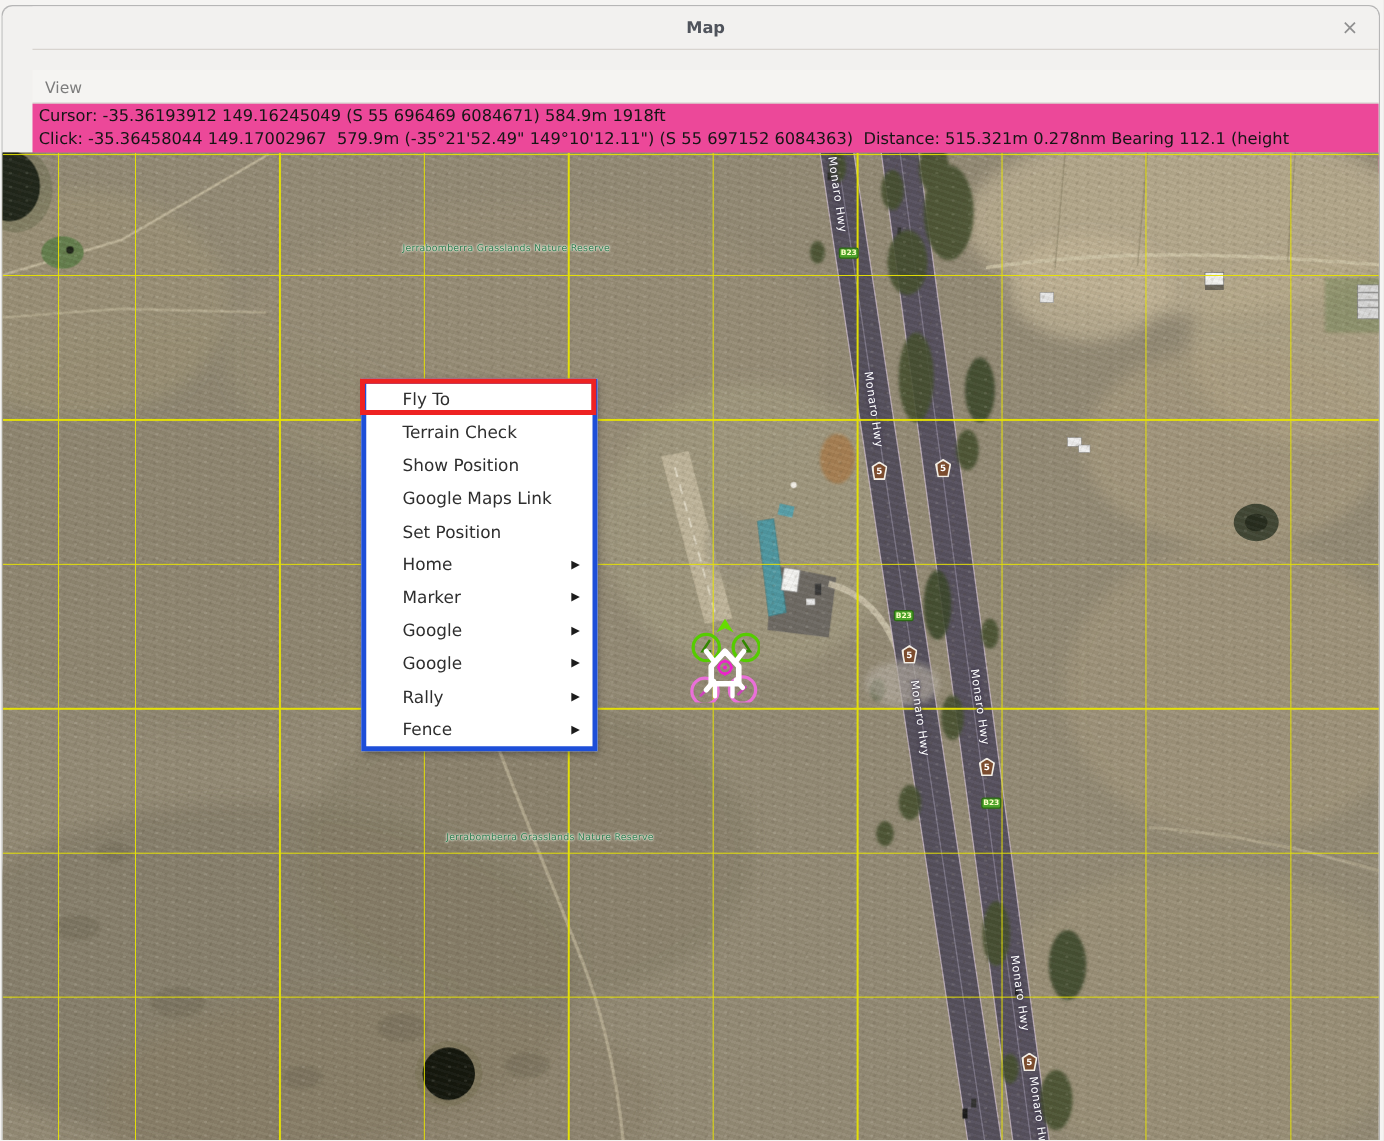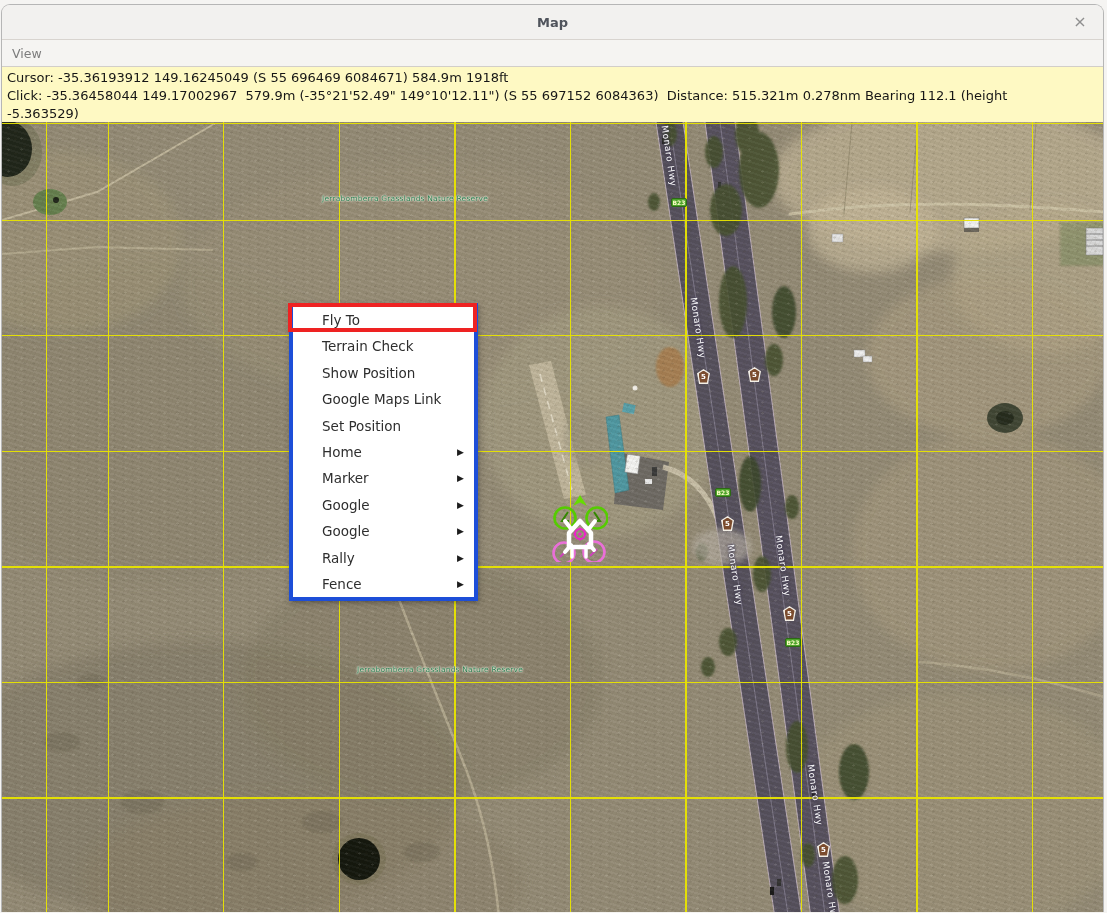--- a/index.html
+++ b/index.html
@@ -1,31 +1,31 @@
 <!DOCTYPE html>
 <html><head>
 <meta charset="utf-8">
 <style>
   html,body{margin:0;padding:0;width:1107px;height:913px;overflow:hidden;
     font-family:"DejaVu Sans","Liberation Sans",sans-serif;background:#f5f4f2;}
   .window{position:absolute;top:4px;left:1px;width:1103px;height:908px;
     border:1px solid #b6b6b6;border-bottom:none;border-radius:9px 9px 0 0;
-    background:#f2f1ef;overflow:hidden;box-sizing:border-box;}
+    background:#f2f1ef;overflow:hidden;box-sizing:border-box;padding-left:24px;}
   
   .titlebar{height:34px;display:flex;align-items:center;justify-content:center;
     position:relative;border-bottom:1px solid #d8d4cf;background:#f2f1ef;}
   .titlebar .title{font-size:13px;font-weight:bold;color:#50545c;}
   .close-btn{position:absolute;right:12px;top:6px;width:22px;height:22px;border:none;
     background:transparent;color:#8f8f8f;font-size:16px;line-height:22px;text-align:center;
     cursor:pointer;padding:0;font-family:inherit;}
   .menubar{height:26px;background:#f5f4f2;border-bottom:1px solid #d2cec9;
-    display:flex;align-items:center;}
+    display:flex;align-items:center;margin-top:16px;}
   .menu-entry{font-size:12.5px;color:#7c7c7c;padding:0 10px;height:100%;
     display:flex;align-items:center;}
-  .statusbar{height:56px;background:#fef9c3;border-bottom:1px solid #b9b9b9;
+  .statusbar{height:56px;background:#ec4899;border-bottom:1px solid #b9b9b9;
     padding:2px 0 0 5px;box-sizing:border-box;overflow:hidden;}
   .status-line{font-size:13px;color:#161616;line-height:18px;white-space:pre;
     overflow:hidden;}
   
   .map{position:absolute;left:0;top:117px;right:0;bottom:0;background:#948b76;overflow:hidden;}
   .map-art{position:absolute;left:0;top:0;}
   .map::after{content:"";position:absolute;inset:0;pointer-events:none;z-index:5;
     background-image:
       radial-gradient(rgba(70,62,44,.13) 1px, transparent 1.6px),
       radial-gradient(rgba(255,252,240,.10) 1px, transparent 1.5px),

